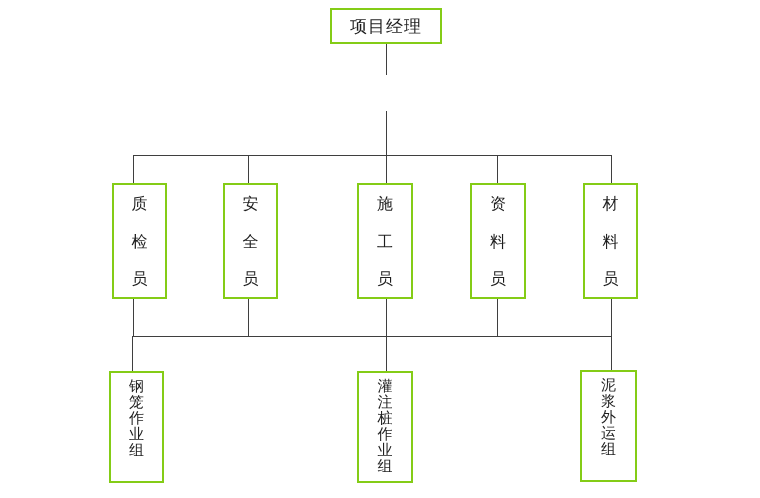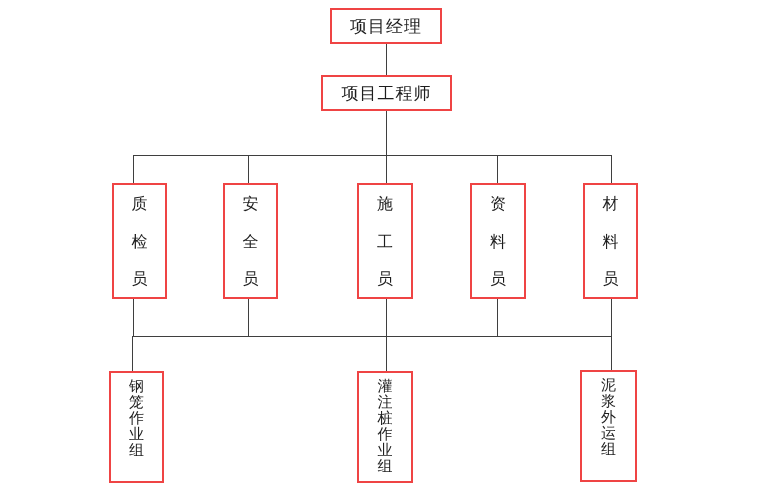--- a/index.html
+++ b/index.html
@@ -12,21 +12,21 @@
     width: 760px;
     height: 498px;
     background: #ffffff;
     font-family: "DejaVu Serif", "Liberation Serif", serif;
     color: #1d1d1d;
     overflow: hidden;
   }
   .node {
     position: absolute;
     box-sizing: border-box;
-    border: 2px solid #ef4444;
+    border: 2px solid #84cc16;
     background: #ffffff;
   }
   .node.hbox {
     display: flex;
     align-items: center;
     justify-content: center;
     font-size: 17px;
     letter-spacing: 1px;
     white-space: nowrap;
   }
@@ -62,21 +62,20 @@
 </style>
 </head>
 <body>
 
 <div class="canvas">
 
   <div class="node hbox" style="left:330px; top:8px; width:112px; height:36px;">项目经理</div>
 
   <div class="line v" style="left:386px; top:44px; height:31px;"></div>
 
-  <div class="node hbox" style="left:321px; top:75px; width:131px; height:36px;">项目工程师</div>
 
   <div class="line v" style="left:386px; top:111px; height:44px;"></div>
 
   <div class="line h" style="left:133px; top:155px; width:479px;"></div>
 
   <div class="line v" style="left:133px; top:155px; height:28px;"></div>
   <div class="line v" style="left:248px; top:155px; height:28px;"></div>
   <div class="line v" style="left:386px; top:155px; height:28px;"></div>
   <div class="line v" style="left:497px; top:155px; height:28px;"></div>
   <div class="line v" style="left:611px; top:155px; height:28px;"></div>

